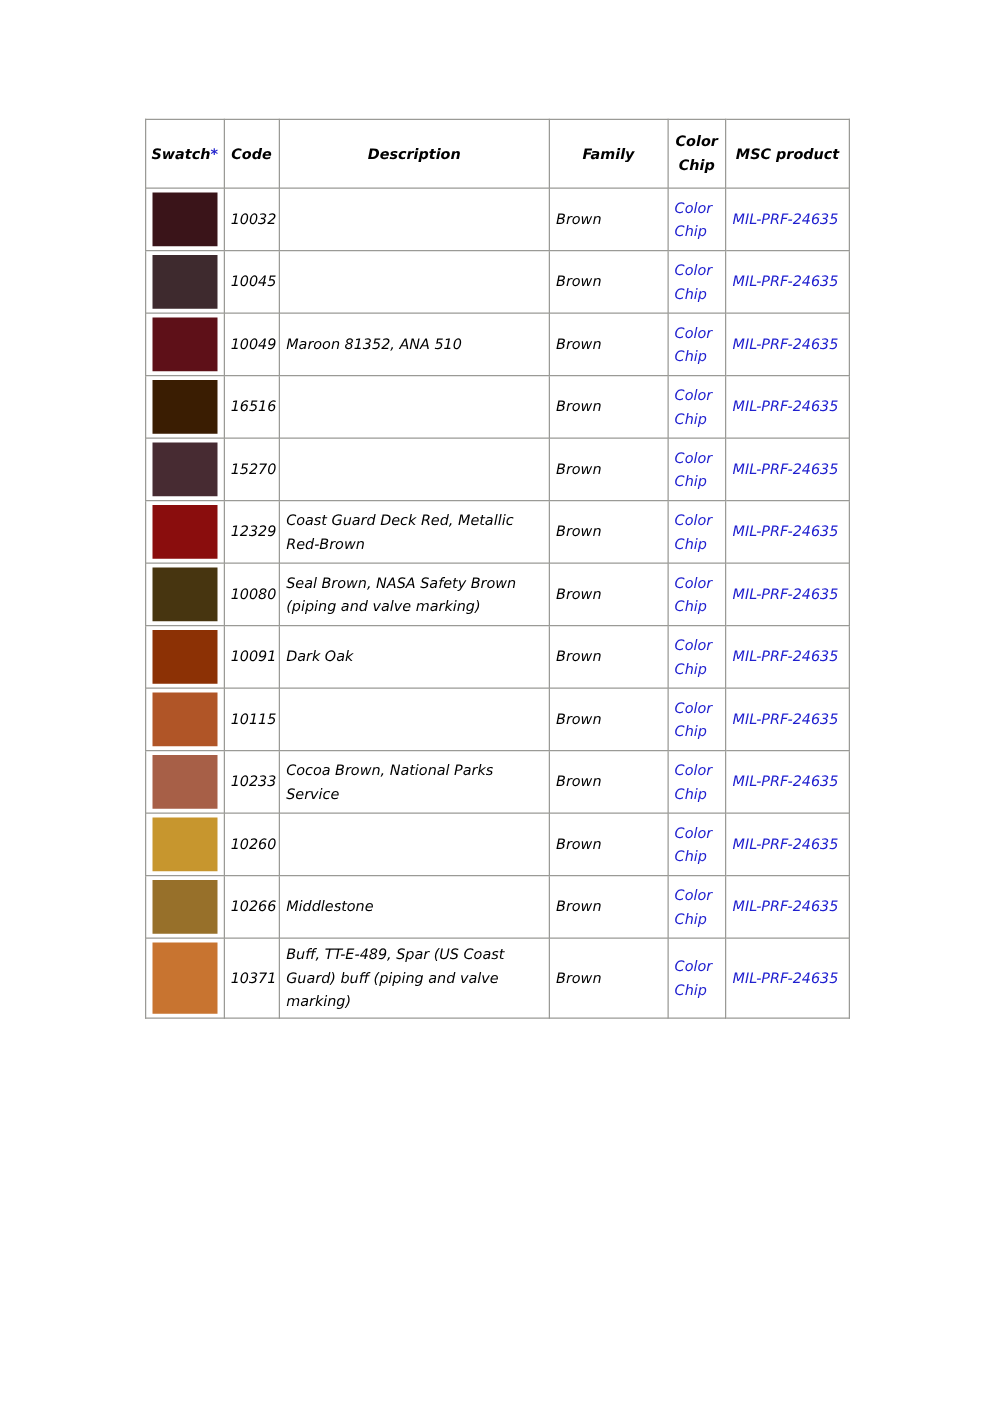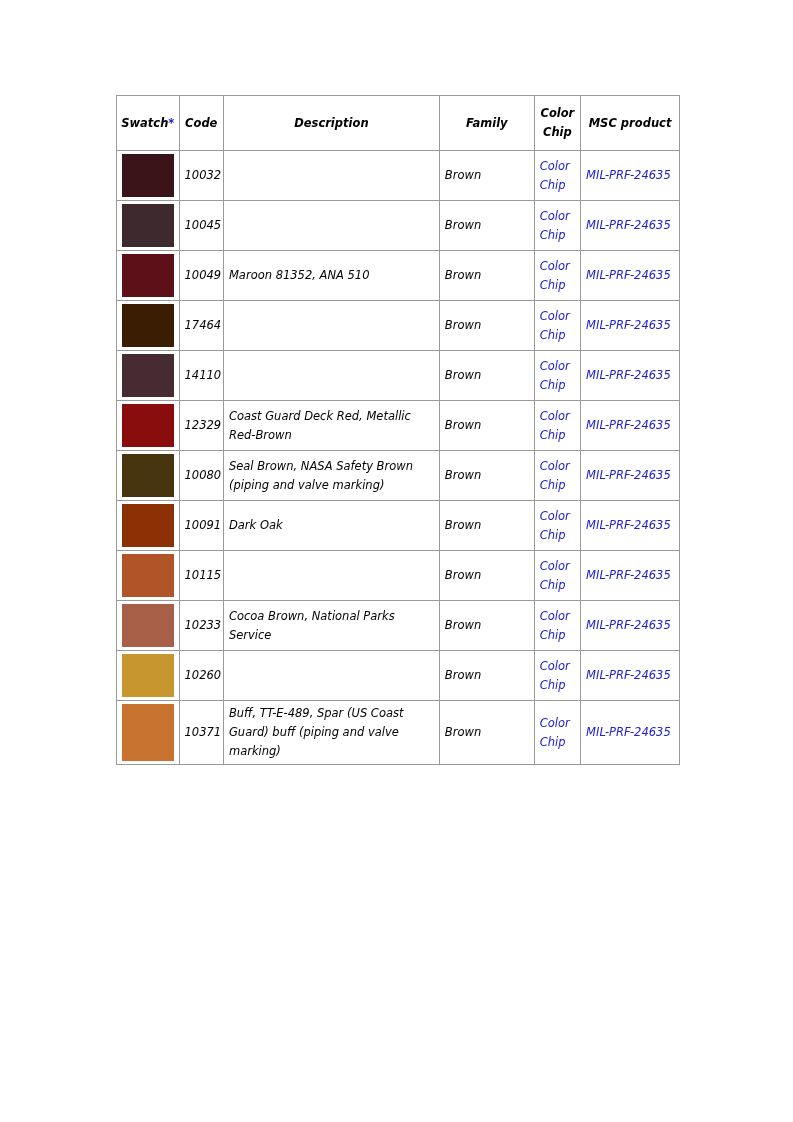--- a/index.html
+++ b/index.html
@@ -149,31 +149,31 @@
             <td class="code-cell">10049</td>
             <td class="desc-cell">Maroon 81352, ANA 510</td>
             <td class="family-cell">Brown</td>
             <td class="chip-cell"><a class="lnk chip-link" href="#"><span>Color</span><br><span>Chip</span></a></td>
             <td class="msc-cell"><a class="lnk" href="#">MIL-PRF-24635</a></td>
           </tr>
           <tr>
             <td class="swatch-cell">
               <span class="swatch" style="background: rgb(58, 29, 2);"></span>
             </td>
-            <td class="code-cell">17464</td>
+            <td class="code-cell">16516</td>
             <td class="desc-cell"></td>
             <td class="family-cell">Brown</td>
             <td class="chip-cell"><a class="lnk chip-link" href="#"><span>Color</span><br><span>Chip</span></a></td>
             <td class="msc-cell"><a class="lnk" href="#">MIL-PRF-24635</a></td>
           </tr>
           <tr>
             <td class="swatch-cell">
               <span class="swatch" style="background: rgb(71, 43, 50);"></span>
             </td>
-            <td class="code-cell">14110</td>
+            <td class="code-cell">15270</td>
             <td class="desc-cell"></td>
             <td class="family-cell">Brown</td>
             <td class="chip-cell"><a class="lnk chip-link" href="#"><span>Color</span><br><span>Chip</span></a></td>
             <td class="msc-cell"><a class="lnk" href="#">MIL-PRF-24635</a></td>
           </tr>
           <tr>
             <td class="swatch-cell">
               <span class="swatch" style="background: rgb(138, 13, 13);"></span>
             </td>
             <td class="code-cell">12329</td>
@@ -221,20 +221,30 @@
             <td class="family-cell">Brown</td>
             <td class="chip-cell"><a class="lnk chip-link" href="#"><span>Color</span><br><span>Chip</span></a></td>
             <td class="msc-cell"><a class="lnk" href="#">MIL-PRF-24635</a></td>
           </tr>
           <tr>
             <td class="swatch-cell">
               <span class="swatch" style="background: rgb(199, 150, 46);"></span>
             </td>
             <td class="code-cell">10260</td>
             <td class="desc-cell"></td>
+            <td class="family-cell">Brown</td>
+            <td class="chip-cell"><a class="lnk chip-link" href="#"><span>Color</span><br><span>Chip</span></a></td>
+            <td class="msc-cell"><a class="lnk" href="#">MIL-PRF-24635</a></td>
+          </tr>
+          <tr>
+            <td class="swatch-cell">
+              <span class="swatch" style="background: rgb(151, 112, 42);"></span>
+            </td>
+            <td class="code-cell">10266</td>
+            <td class="desc-cell">Middlestone</td>
             <td class="family-cell">Brown</td>
             <td class="chip-cell"><a class="lnk chip-link" href="#"><span>Color</span><br><span>Chip</span></a></td>
             <td class="msc-cell"><a class="lnk" href="#">MIL-PRF-24635</a></td>
           </tr>
           <tr>
             <td class="swatch-cell">
               <span class="swatch" style="background: rgb(200, 116, 48);"></span>
             </td>
             <td class="code-cell">10371</td>
             <td class="desc-cell">Buff, TT-E-489, Spar (US Coast Guard) buff (piping and valve marking)</td>

